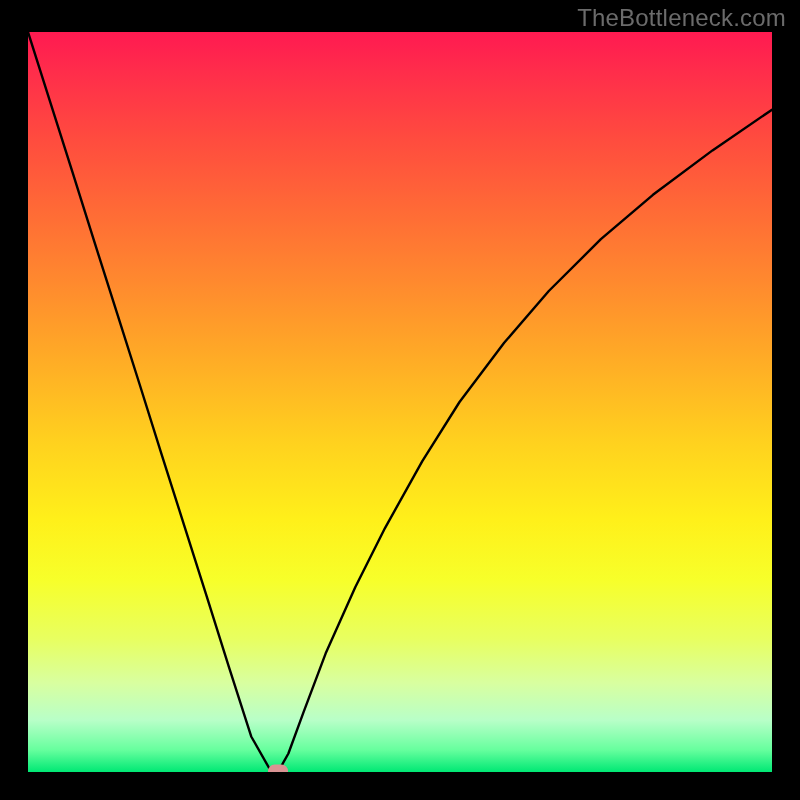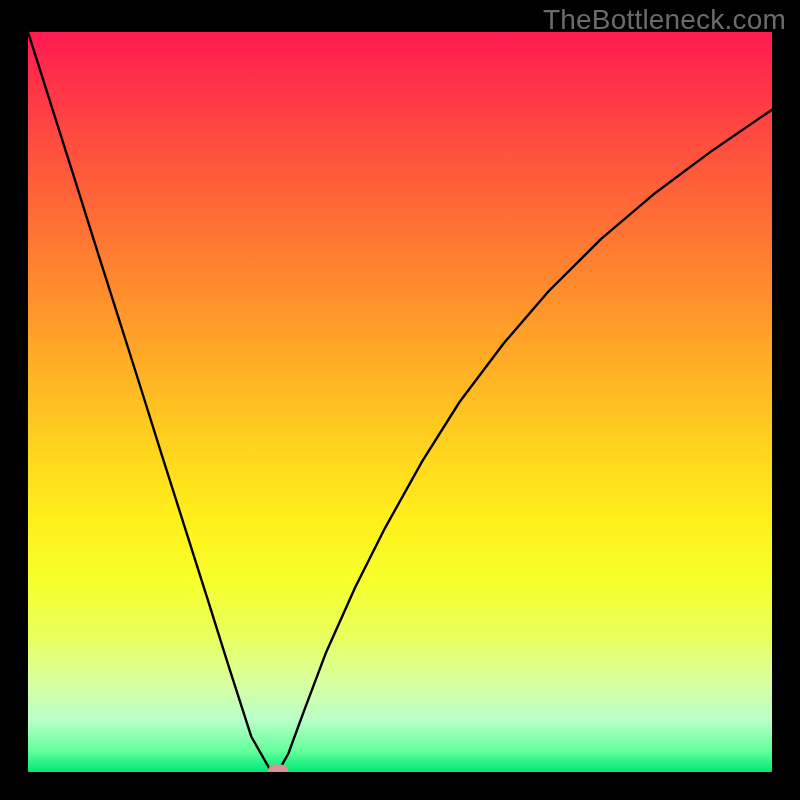--- a/index.html
+++ b/index.html
@@ -9,21 +9,21 @@
     background: #000;
     position: relative;
     font-family: Arial, Helvetica, sans-serif;
     overflow: hidden;
   }
   .watermark {
     position: absolute;
     top: 4px;
     right: 14px;
     color: #6b6b6b;
-    font-size: 28px;
+    font-size: 24px;
     font-weight: 400;
     letter-spacing: 0.2px;
     z-index: 5;
   }
   .plot-area {
     position: absolute;
     left: 28px;
     top: 32px;
     width: 744px;
     height: 740px;

